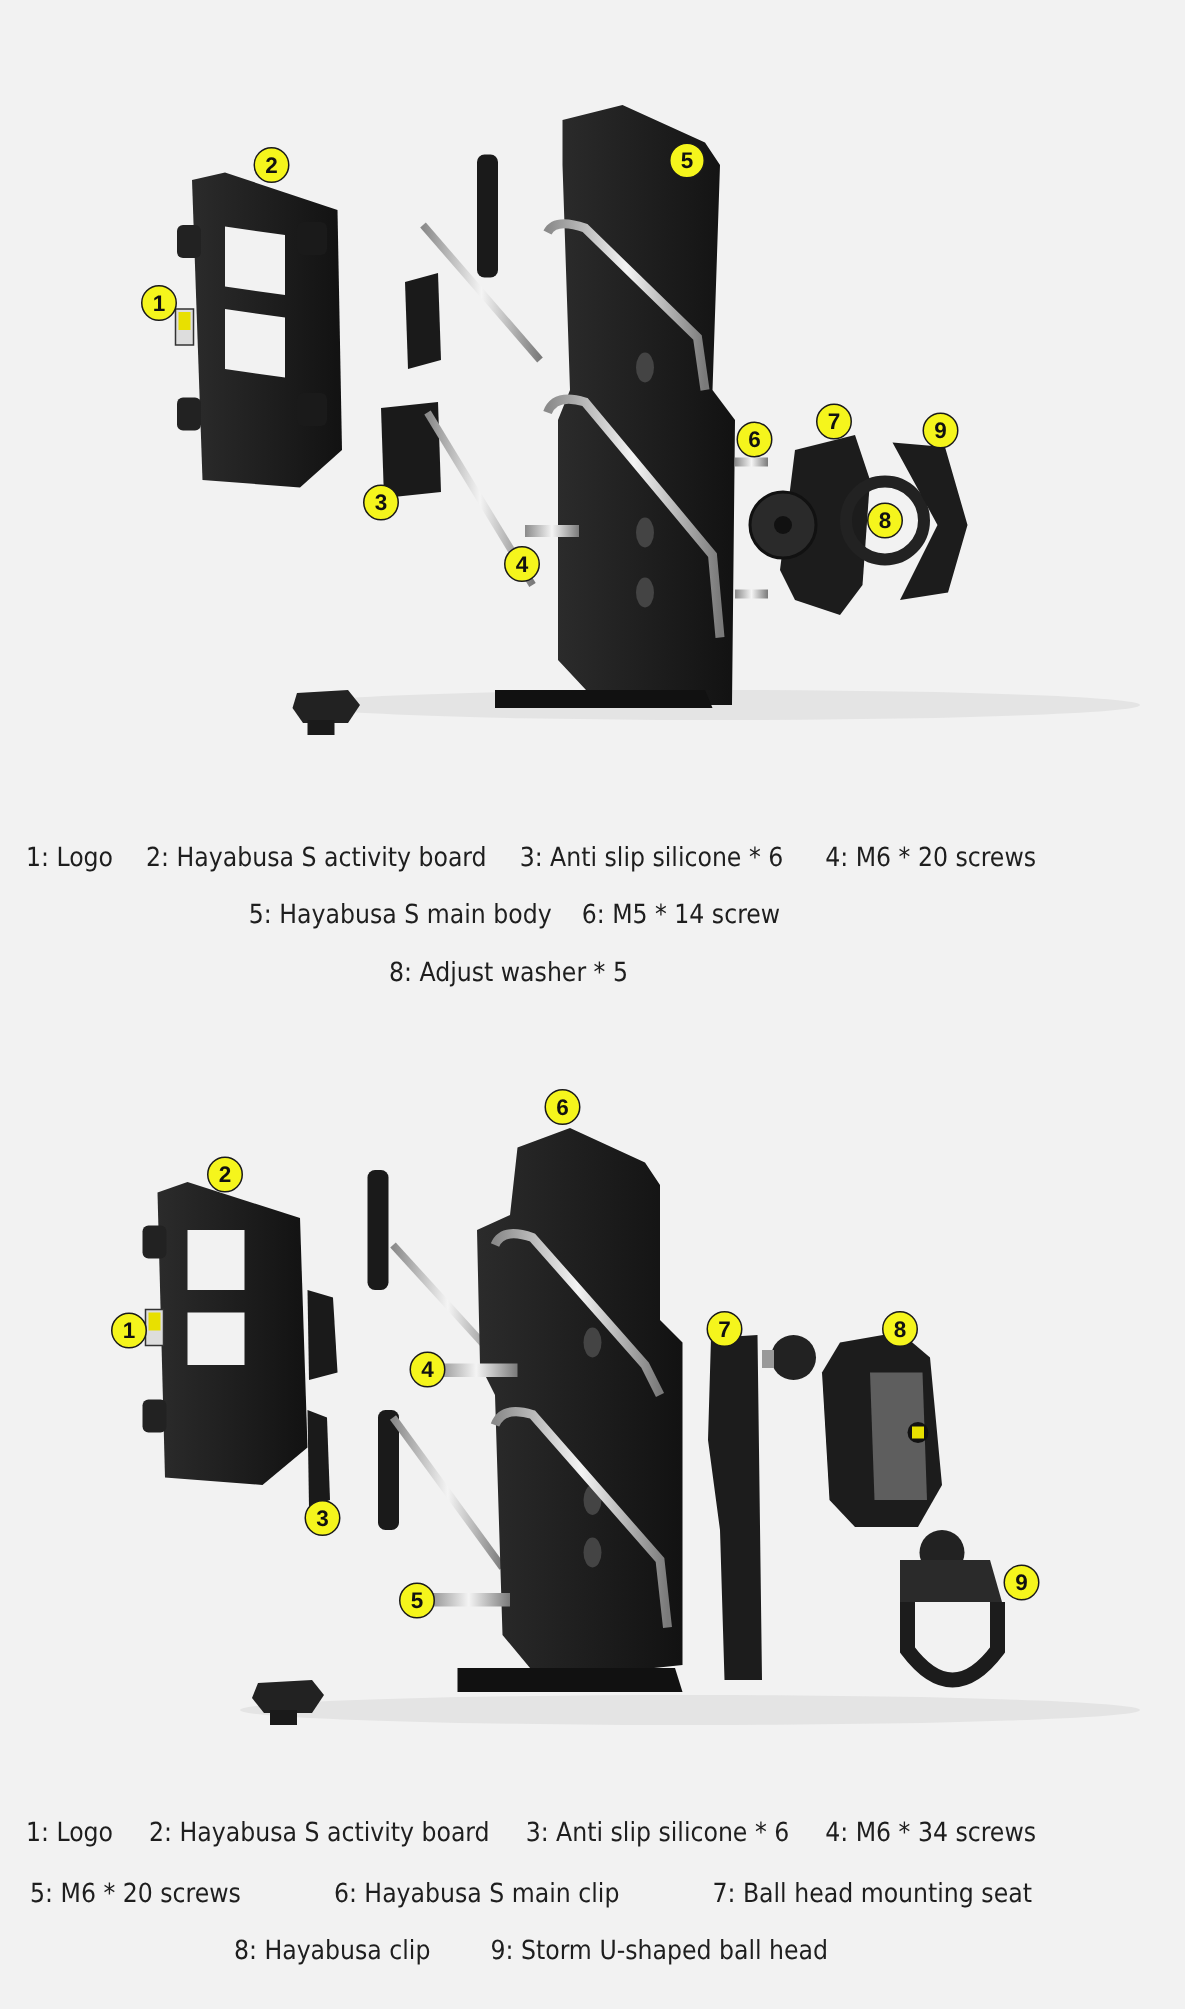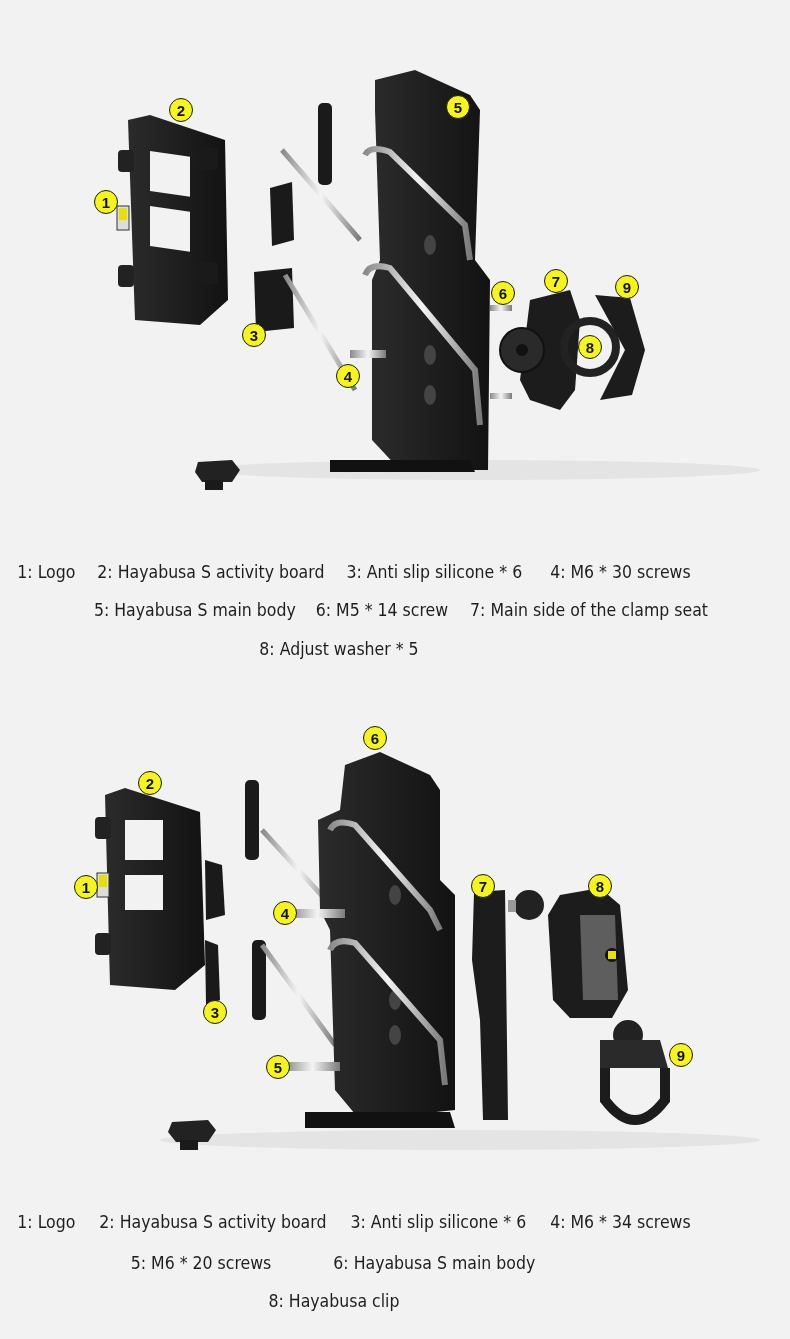--- a/index.html
+++ b/index.html
@@ -93,28 +93,27 @@
 </div>
 
 <div class="caption">
   <div class="cap-row" style="top:562px;">
     <span>1: Logo</span>
       <span style="width:22px"></span>
     <span>2: Hayabusa S activity board</span>
       <span style="width:22px"></span>
     <span>3: Anti slip silicone * 6</span>
       <span style="width:28px"></span>
-    <span>4: M6 * 30 screws</span>
-  </div>
-  <div class="cap-row" style="top:600px;justify-content:flex-end;">
+    <span>4: M6 * 20 screws</span>
+  </div>
+  <div class="cap-row" style="top:600px;">
     <span>5: Hayabusa S main body</span>
       <span style="width:20px"></span>
     <span>6: M5 * 14 screw</span>
       <span style="width:22px"></span>
-    <span>7: Main side of the clamp seat</span>
   </div>
   <div class="cap-row" style="top:639px;">
     <span>8: Adjust washer * 5</span>
       <span style="width:30px"></span>
   </div>
 </div>
 
 <div class="panel" id="panel2">
   <svg class="scene" width="790" height="500">
     <ellipse cx="460" cy="440" rx="300" ry="10" fill="#e4e4e4"></ellipse>
@@ -180,20 +179,22 @@
       <span style="width:24px"></span>
     <span>2: Hayabusa S activity board</span>
       <span style="width:24px"></span>
     <span>3: Anti slip silicone * 6</span>
       <span style="width:24px"></span>
     <span>4: M6 * 34 screws</span>
   </div>
   <div class="cap-row" style="top:1253px;gap:20px;">
     <span>5: M6 * 20 screws</span>
       <span style="width:22px"></span>
-    <span>6: Hayabusa S main body</span>
-      <span style="width:22px"></span>
+    <span>6: Hayabusa S main clip</span>
+      <span style="width:22px"></span>
+    <span>7: Ball head mounting seat</span>
   </div>
   <div class="cap-row" style="top:1291px;">
     <span>8: Hayabusa clip</span>
       <span style="width:40px"></span>
+    <span>9: Storm U-shaped ball head</span>
   </div>
 </div>
 
 </body></html>

